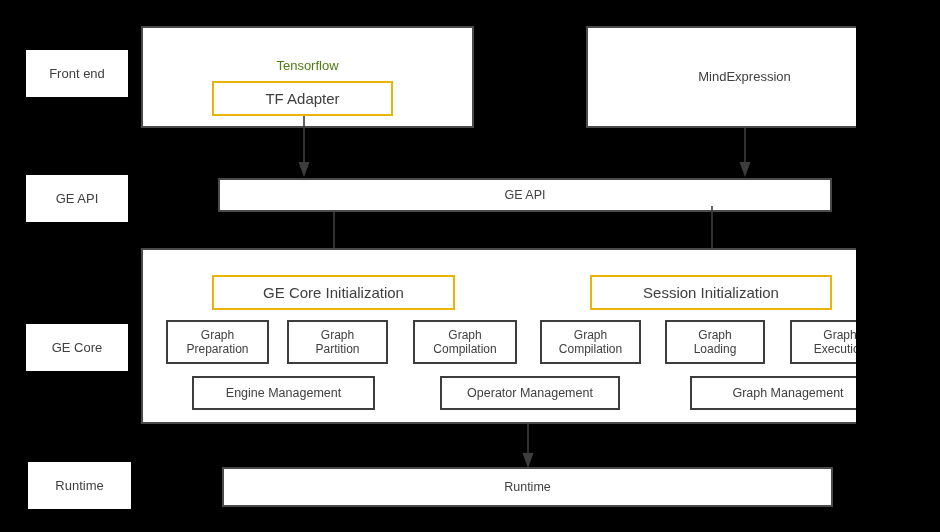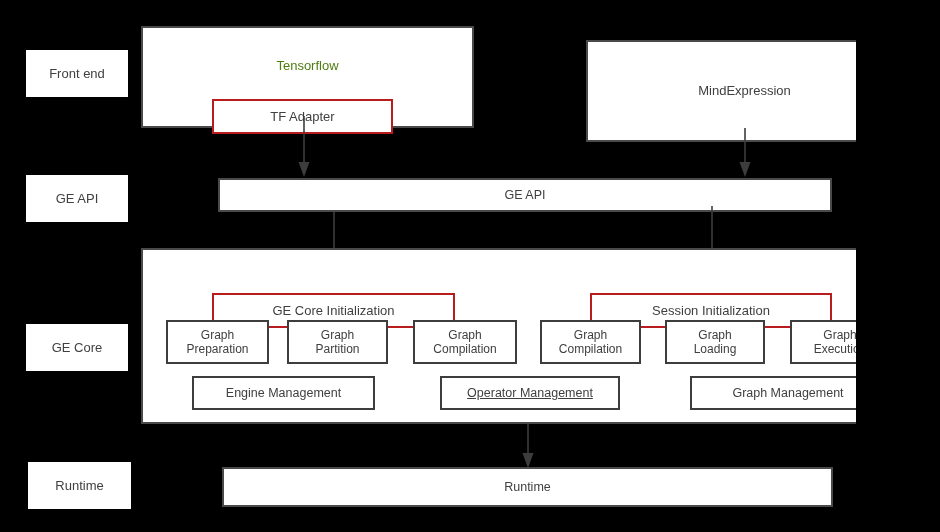--- a/index.html
+++ b/index.html
@@ -34,23 +34,22 @@
     border: 2px solid #4a4a4a;
     align-items: flex-start;
     justify-content: center;
   }
   .outer > .cap {
     margin-top: 30px;
     font-size: 13px;
     color: #4d7c0f;
   }
   .inner {
-    border: 2px solid #b91c1c;
-    font-size: 13px;
-    margin-top: 18px;
+    border: 2px solid #eab308;
+    font-size: 15px;
   }
   .bar {
     border: 2px solid #4a4a4a;
     font-size: 12.5px;
   }
   .small {
     border: 2px solid #3d3d3d;
     font-size: 12px;
   }
   .mgmt {
@@ -87,21 +86,21 @@
     <span>Runtime</span>
   </div>
 
   <div class="box outer" style="left:141px; top:26px; width:333px; height:102px;">
     <span class="cap">Tensorflow</span>
   </div>
   <div class="box inner" style="left:212px; top:81px; width:181px; height:35px;">
     <span>TF Adapter</span>
   </div>
 
-  <div class="box outer" style="left:586px; top:40px; width:317px; height:102px; align-items:center;">
+  <div class="box outer" style="left:586px; top:26px; width:317px; height:102px; align-items:center;">
     <span style="font-size:13px;">MindExpression</span>
   </div>
 
   <div class="arrow" style="left:296px; top:116px;">
     <svg width="16" height="62" viewBox="0 0 16 62">
       <line x1="8" y1="0" x2="8" y2="50" stroke="#3d3d3d" stroke-width="1.6"></line>
       <polygon points="8,61 2.5,46 13.5,46" fill="#3d3d3d"></polygon>
     </svg>
   </div>
   <div class="arrow" style="left:737px; top:128px;">
@@ -158,21 +157,21 @@
     <span>Loading</span>
   </div>
   <div class="box small" style="left:790px; top:320px; width:100px; height:44px; flex-direction:column;">
     <span>Graph</span>
     <span>Execution</span>
   </div>
 
   <div class="box mgmt" style="left:192px; top:376px; width:183px; height:34px;">
     <span>Engine Management</span>
   </div>
-  <div class="box mgmt" style="left:440px; top:376px; width:180px; height:34px;text-decoration:underline;">
+  <div class="box mgmt" style="left:440px; top:376px; width:180px; height:34px;">
     <span>Operator Management</span>
   </div>
   <div class="box mgmt" style="left:690px; top:376px; width:180px; height:34px;padding-left:16px;">
     <span>Graph Management</span>
   </div>
 
   <div class="arrow" style="left:520px; top:424px;">
     <svg width="16" height="45" viewBox="0 0 16 45">
       <line x1="8" y1="0" x2="8" y2="33" stroke="#3d3d3d" stroke-width="1.6"></line>
       <polygon points="8,44 2.5,29 13.5,29" fill="#3d3d3d"></polygon>

